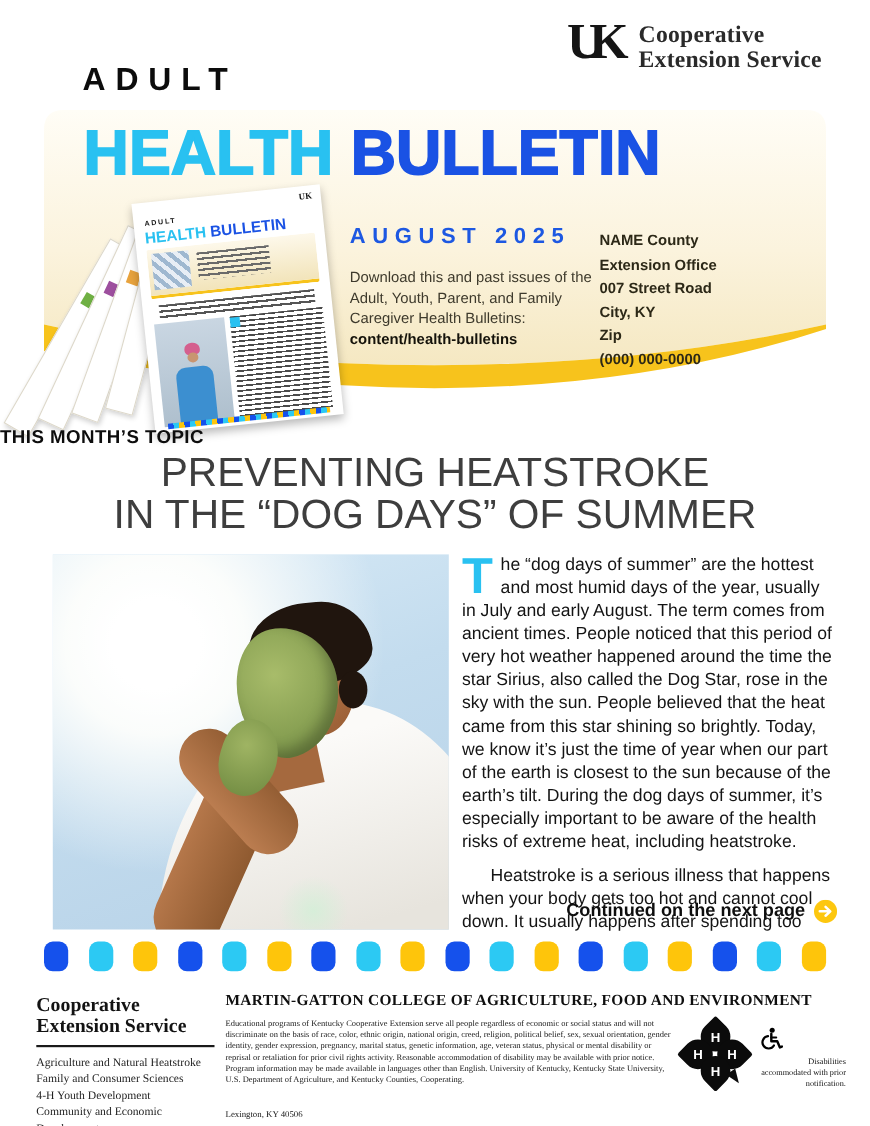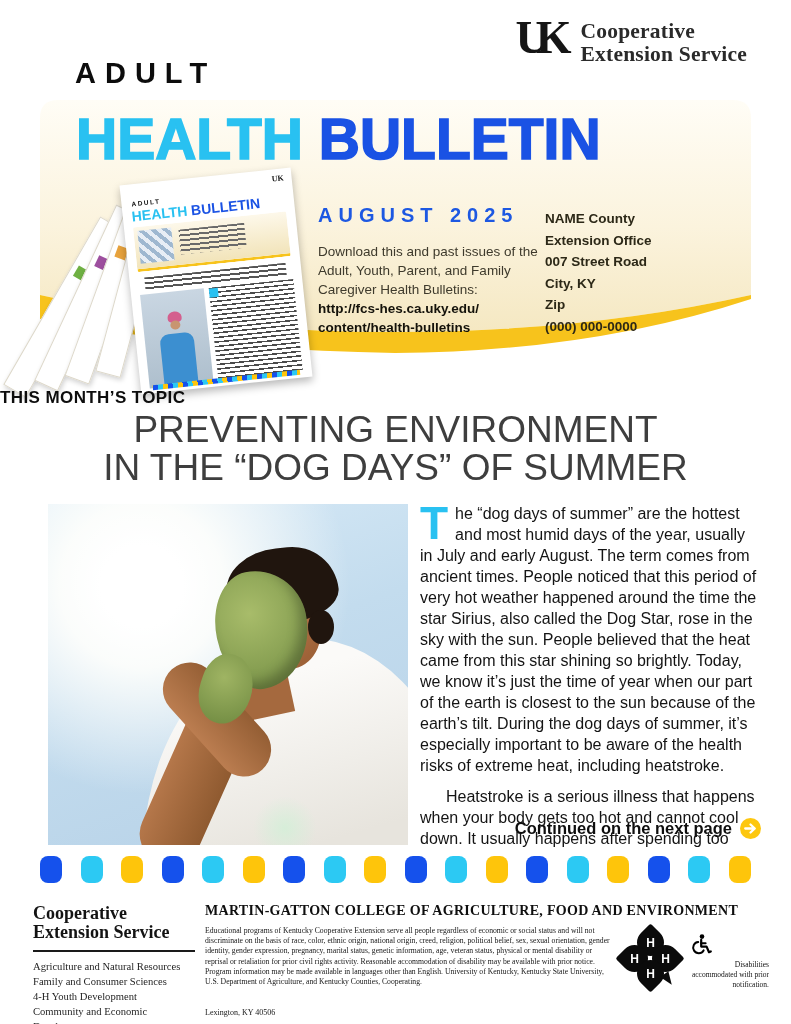--- a/index.html
+++ b/index.html
@@ -206,38 +206,37 @@
         </div>
         <div class="m-dots"></div>
       </div>
     </div>
 
     <div class="issue">AUGUST 2025</div>
 
     <div class="download">
       <span>Download this and past issues of the Adult, Youth, Parent, and Family Caregiver Health Bulletins:</span>
       <div class="url">
-        <div>http://fcs-hes.ca.uky.edu/</div>
         <div>content/health-bulletins</div>
       </div>
     </div>
 
     <div class="office">
       <div>NAME County</div>
       <div>Extension Office</div>
       <div>007 Street Road</div>
       <div>City, KY</div>
       <div>Zip</div>
       <div>(000) 000-0000</div>
     </div>
   </div>
 
   <div class="topic-label">THIS MONTH’S TOPIC</div>
   <div class="topic-title">
-    <div>PREVENTING ENVIRONMENT</div>
+    <div>PREVENTING HEATSTROKE</div>
     <div>IN THE “DOG DAYS” OF SUMMER</div>
   </div>
 
   <div class="photo">
     <div class="ph-sun"></div>
     <div class="ph-torso"></div>
     <div class="ph-armU"></div>
     <div class="ph-neck"></div>
     <div class="ph-face"></div>
     <div class="ph-hair"></div>
@@ -282,21 +281,21 @@
     <div class="sq c-y"></div>
   </div>
 
   <div class="f-left">
     <div class="f-brand">
       <div>Cooperative</div>
       <div>Extension Service</div>
     </div>
     <hr class="f-rule">
     <div class="f-programs">
-      <div>Agriculture and Natural Resources</div>
+      <div>Agriculture and Natural Heatstroke</div>
       <div>Family and Consumer Sciences</div>
       <div>4-H Youth Development</div>
       <div>Community and Economic Development</div>
     </div>
   </div>
 
   <div class="f-center">
     <div class="f-college">MARTIN-GATTON COLLEGE OF AGRICULTURE, FOOD AND ENVIRONMENT</div>
     <div class="f-legal">Educational programs of Kentucky Cooperative Extension serve all people regardless of economic or social status and will not discriminate on the basis of race, color, ethnic origin, national origin, creed, religion, political belief, sex, sexual orientation, gender identity, gender expression, pregnancy, marital status, genetic information, age, veteran status, physical or mental disability or reprisal or retaliation for prior civil rights activity. Reasonable accommodation of disability may be available with prior notice. Program information may be made available in languages other than English. University of Kentucky, Kentucky State University, U.S. Department of Agriculture, and Kentucky Counties, Cooperating.</div>
     <div class="f-location">Lexington, KY 40506</div>

